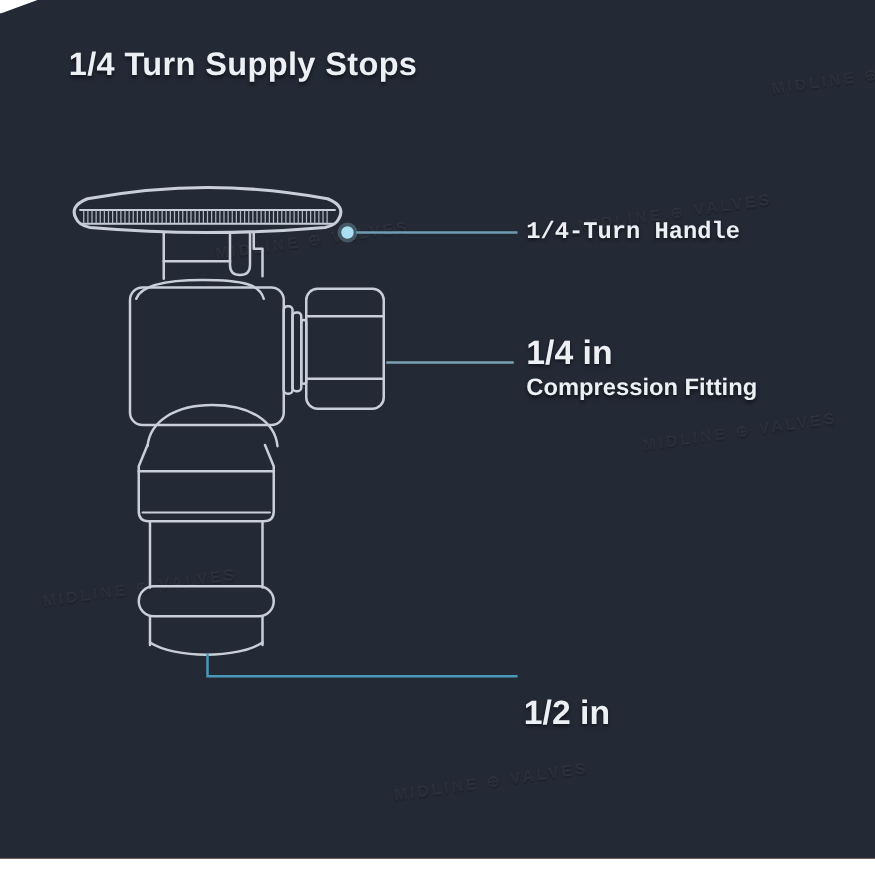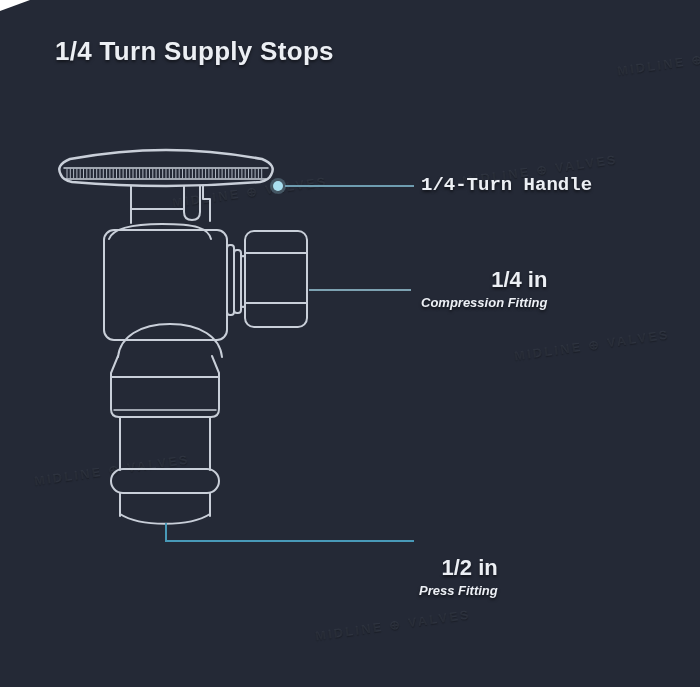--- a/index.html
+++ b/index.html
@@ -3,43 +3,43 @@
 <meta charset="utf-8">
 <style>
   :root{
     --bg:#242936; --outline:#c9cfd9; --text:#eceff4;
     --leader-handle:#6e9cb0; --leader-compression:#7da2b2; --leader-press:#4899b8;
     --dot:#a9dff0; --strip:#ffffff;
   }
   *{box-sizing:border-box;}
   html,body{margin:0;padding:0;}
   body{width:700px;height:700px;font-family:"Liberation Sans",sans-serif;background:#ffffff;}
-  .stage{position:relative;width:700px;height:700px;background:#c2410c;overflow:hidden;text-align:right;}
+  .stage{position:relative;width:700px;height:700px;background:#c2410c;overflow:hidden;}
   .panel{position:absolute;left:0;top:0;width:700px;height:687px;background:var(--bg);}
   .corner-notch{position:absolute;left:0;top:0;width:30px;height:11px;background:#ffffff;
     clip-path:polygon(0 0,100% 0,0 100%);}
   .footer-strip{position:absolute;left:0;bottom:0;width:700px;height:13px;background:var(--strip);}
   .title{position:absolute;left:55px;top:36px;margin:0;font-size:26px;font-weight:bold;
     color:var(--text);letter-spacing:.3px;text-shadow:0 2px 3px rgba(0,0,0,.5);}
   .watermark{position:absolute;font-size:12.5px;font-weight:bold;letter-spacing:2.5px;
     color:rgba(185,200,222,0.08);white-space:nowrap;
     transform:translate(-50%,-50%) rotate(-8deg);text-shadow:0 1px 1px rgba(0,0,0,.25);}
   svg.diagram{position:absolute;left:0;top:0;}
   .ln{fill:none;stroke:var(--outline);stroke-width:2;stroke-linecap:round;stroke-linejoin:round;}
   .ln.bright{stroke-width:2.5;}
   .knurl-line{stroke:#aeb6c2;stroke-width:1;}
   .lead-h{stroke:var(--leader-handle);stroke-width:2;fill:none;}
   .lead-c{stroke:var(--leader-compression);stroke-width:2;fill:none;}
   .lead-p{stroke:var(--leader-press);stroke-width:2;fill:none;}
   .dot{fill:var(--dot);}
   .dot-glow{fill:var(--dot);opacity:.25;}
   .callout{position:absolute;color:var(--text);text-shadow:0 2px 3px rgba(0,0,0,.55);}
   .callout .single{font-size:19px;font-weight:bold;}
-  .callout .size{font-size:22px;font-weight:bold;line-height:1.05;}
-  .callout .name{font-size:13px;font-weight:bold;margin-top:4px;font-style:italic;}
+  .callout .size{font-size:27px;font-weight:bold;line-height:1.05;}
+  .callout .name{font-size:19px;font-weight:bold;margin-top:4px;}
   .co-handle{left:421px;top:174px;font-family:Liberation Mono, monospace;}
   .co-compression{left:421px;top:268px;}
   .co-press{left:419px;top:509px;margin-top:47px;}
 </style>
 </head>
 <body>
 
 <div class="stage">
   <div class="panel"></div>
   <div class="corner-notch"></div>
@@ -170,17 +170,16 @@
     <span class="single">1/4-Turn Handle</span>
   </div>
 
   <div class="callout co-compression">
     <div class="size">1/4 in</div>
     <div class="name">Compression Fitting</div>
   </div>
 
   <div class="callout co-press">
     <div class="size">1/2 in</div>
-    <div class="name">Press Fitting</div>
   </div>
 
   <div class="footer-strip"></div>
 </div>
 
 </body></html>

